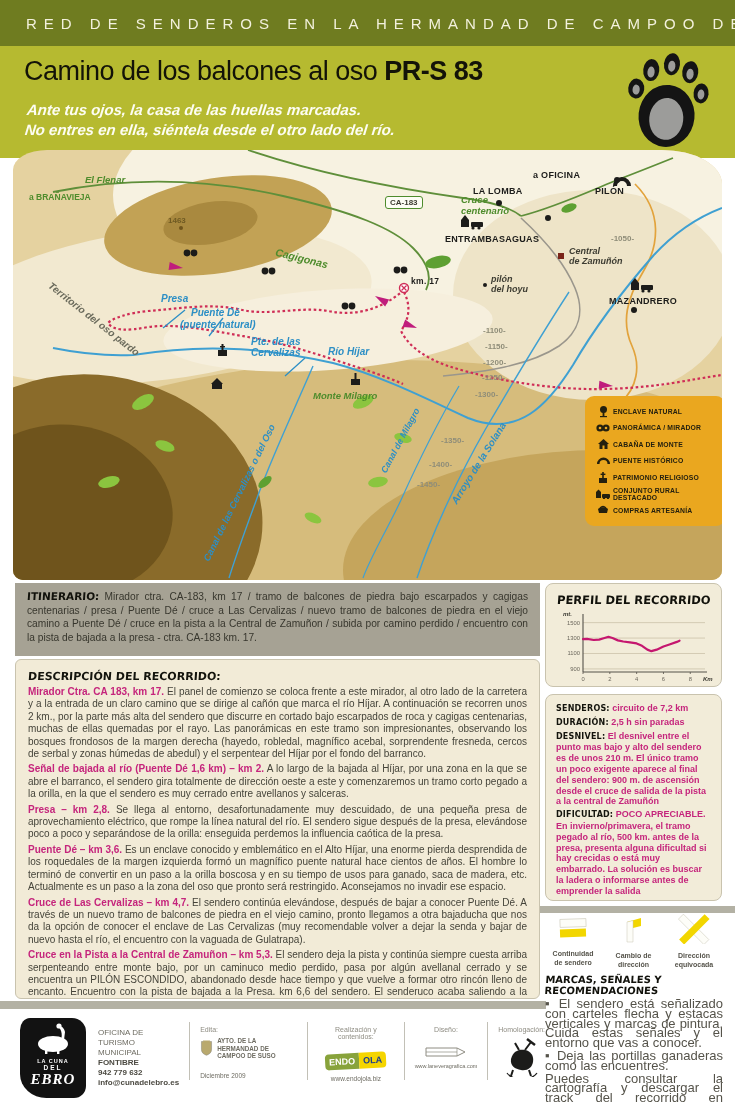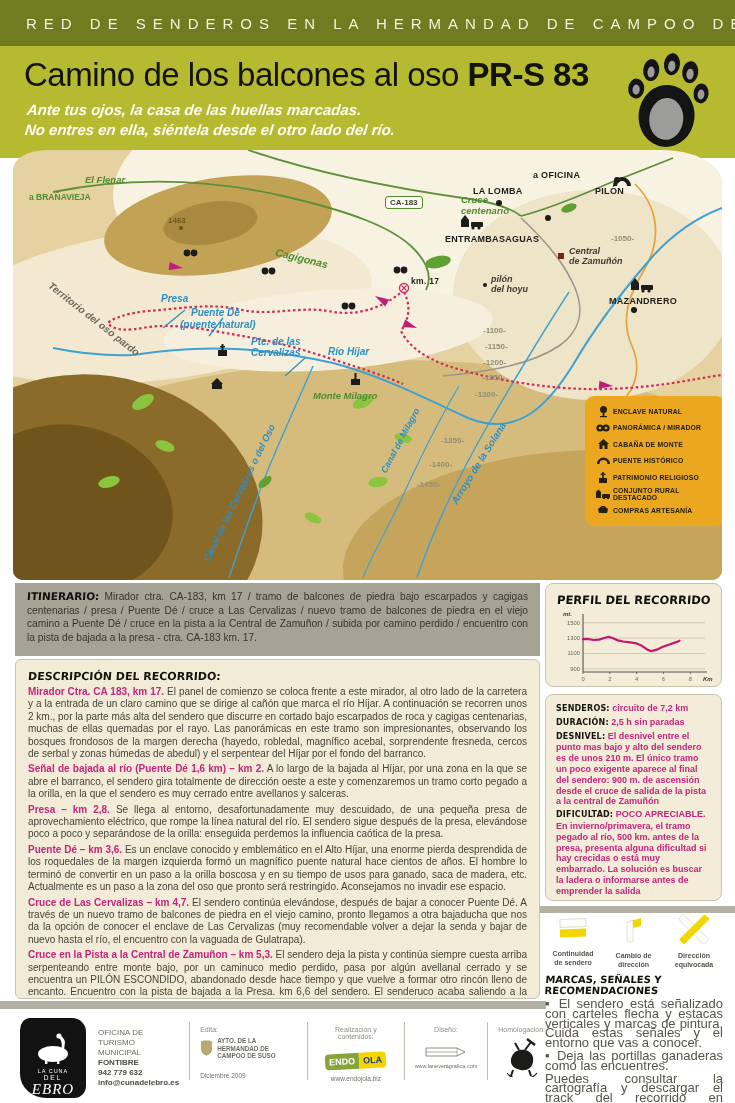--- a/index.html
+++ b/index.html
@@ -3,21 +3,21 @@
 <meta charset="utf-8">
 <style>
   html,body{margin:0;padding:0;}
   body{width:735px;height:1103px;position:relative;background:#fff;
        font-family:"Liberation Sans",sans-serif;overflow:hidden;}
   .abs{position:absolute;}
   
   .topbar{left:0;top:0;width:735px;height:46px;background:#6f7c20;display:flex;align-items:center;}
   .topbar span{color:#f3f1dd;font-size:15px;letter-spacing:7px;padding-left:26px;white-space:nowrap;font-weight:500;}
   .titleband{left:0;top:46px;width:735px;height:112px;background:#b6ba30;}
-  .maintitle{left:24px;top:56px;font-size:33px;color:#131308;letter-spacing:-0.5px;}
+  .maintitle{left:24px;top:56px;font-size:27px;color:#131308;letter-spacing:-0.5px;}
   .maintitle b{font-weight:800;}
   .hand{font-family:"DejaVu Sans",sans-serif;font-weight:800;display:inline-block;transform:skewX(-4deg);}
   .subtitle{left:26px;top:100px;color:#fdfdf2;font-size:15px;font-style:italic;font-weight:700;line-height:20px;transform:skewX(-6deg);}
   
   .mapPanel{left:13px;top:150px;width:709px;height:430px;background:#e5d2a0;overflow:hidden;
             border-radius:34px 60px 10px 10px / 20px 34px 10px 10px;}
   .blob{position:absolute;border-radius:50%;}
   .mapSvg{position:absolute;left:0;top:0;}
   .lbl{position:absolute;white-space:nowrap;}
   .lbl-blue{color:#2d8fc5;font-style:italic;font-weight:700;font-size:10px;}
@@ -61,21 +61,21 @@
   .marcas .bchar{font-weight:900;}
   a.link{color:inherit;text-decoration:none;font-weight:700;}
   
   .footer{left:0;top:1012px;width:545px;height:91px;display:flex;align-items:flex-start;padding:6px 0 0 20px;box-sizing:border-box;}
   .fdiv{width:1px;height:58px;background:#c2c0b6;margin:4px 10px 0 10px;flex:0 0 1px;}
   .flabel{font-size:7px;color:#8e8c82;margin-bottom:4px;}
   .fsmall{font-size:6.5px;color:#6e6c62;}
   .office{font-size:8px;color:#6e6c62;line-height:10px;margin-left:12px;padding-top:10px;}
   .office .b{font-weight:800;color:#4c4a42;}
   .cunalogo{width:66px;height:80px;background:#121212;border-radius:10px 14px 12px 40%/12px 14px 12px 30%;
-            color:#fff;text-align:center;flex:0 0 66px;padding-top:12px;box-sizing:border-box;}
+            color:#fff;text-align:center;flex:0 0 66px;padding-top:2px;box-sizing:border-box;font-weight:bold;}
   .cunalogo .l1{font-size:5.5px;letter-spacing:1px;}
   .cunalogo .l2{font-size:6.5px;letter-spacing:2px;}
   .cunalogo .l3{font-family:"Liberation Serif",serif;font-style:italic;font-size:15px;letter-spacing:1px;}
   .editaName{font-size:6.3px;color:#6e6c62;font-variant:small-caps;font-weight:700;line-height:7.5px;max-width:80px;}
   .endologo{display:inline-block;transform:rotate(-3deg);}
   .endologo .e1{background:#88a33b;color:#fff;font-weight:800;font-size:9px;padding:3px 4px;border-radius:4px 0 0 4px;}
   .endologo .e2{background:#f5d500;color:#1c3e8e;font-weight:800;font-size:9px;padding:3px 4px;border-radius:0 4px 4px 0;}
 </style>
 </head>
 <body>

